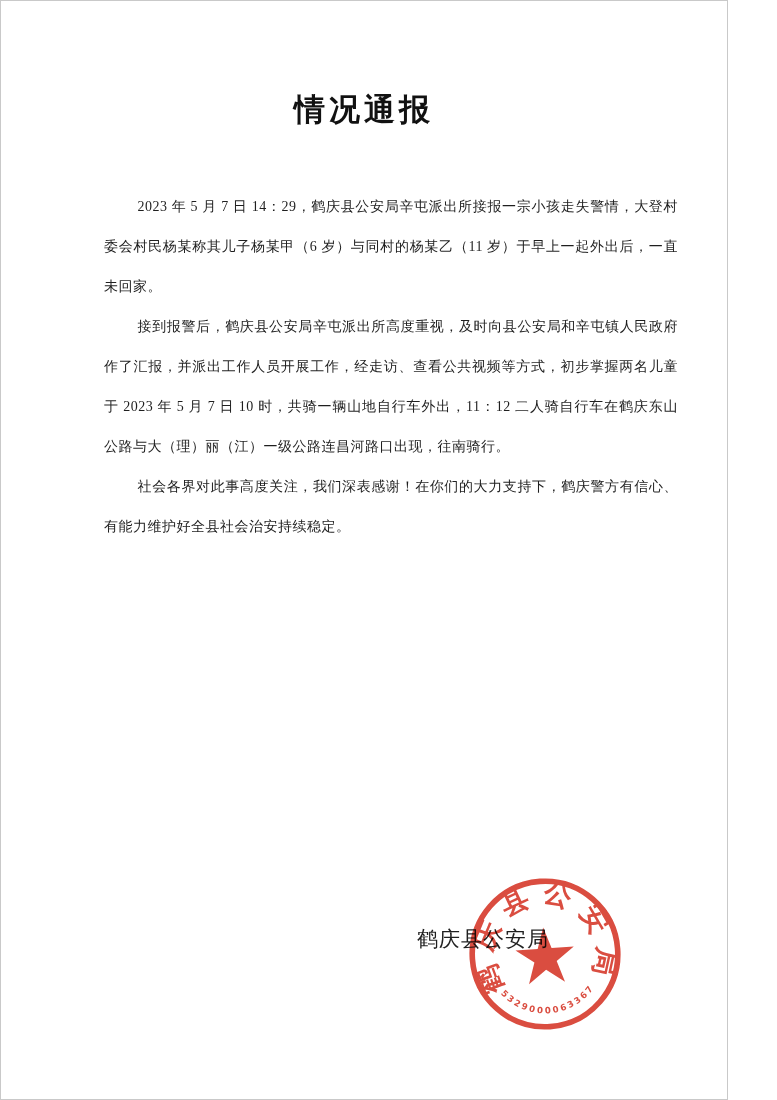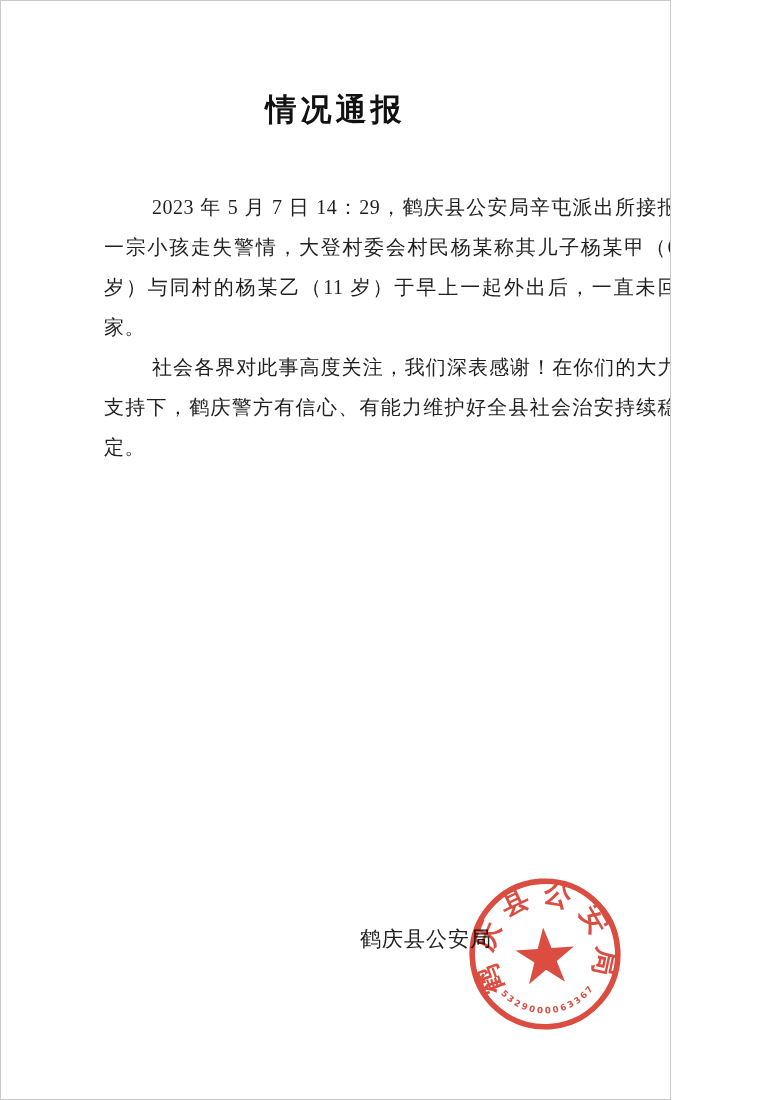--- a/index.html
+++ b/index.html
@@ -1,18 +1,18 @@
 <!DOCTYPE html>
 <html><head>
 <meta charset="utf-8">
 <style>
   html, body { margin: 0; padding: 0; background: #ffffff; }
   .page {
     position: relative;
-    width: 671px;
+    width: 728px;
     height: 1100px;
     background: #ffffff;
     border: 1px solid #c9c9c9;
     box-sizing: border-box;
     overflow: hidden;
     font-family: "Liberation Serif", "DejaVu Serif", serif;
     color: #1f1f1f;
   }
   .title {
     position: absolute;
@@ -27,21 +27,21 @@
     color: #111;
   }
   .content {
     position: absolute;
     left: 103px;
     top: 186px;
     width: 574px;
   }
   .content p {
     margin: 0;
-    font-size: 20px;
+    font-size: 14px;
     line-height: 40px;
     text-align: justify;
     text-indent: 2.4em;
     letter-spacing: 0.5px;
   }
   .sig-agency {
     position: absolute;
     top: 924px;
     right: 178px;
     font-size: 21px;
@@ -87,20 +87,21 @@
 </style>
 </head>
 <body>
 
 <div class="page">
 
   <h1 class="title">情况通报</h1>
 
   <div class="content">
     <p>2023 年 5 月 7 日 14：29，鹤庆县公安局辛屯派出所接报一宗小孩走失警情，大登村委会村民杨某称其儿子杨某甲（6 岁）与同村的杨某乙（11 岁）于早上一起外出后，一直未回家。</p>
+    <p>接到报警后，鹤庆县公安局辛屯派出所高度重视，及时向县公安局和辛屯镇人民政府作了汇报，并派出工作人员开展工作，经走访、查看公共视频等方式，初步掌握两名儿童于 2023 年 5 月 7 日 10 时，共骑一辆山地自行车外出，11：12 二人骑自行车在鹤庆东山公路与大（理）丽（江）一级公路连昌河路口出现，往南骑行。</p>
     <p>社会各界对此事高度关注，我们深表感谢！在你们的大力支持下，鹤庆警方有信心、有能力维护好全县社会治安持续稳定。</p>
   </div>
 
   <div class="sig-agency">鹤庆县公安局</div>
 
   <svg class="seal" viewBox="0 0 160 160" xmlns="http://www.w3.org/2000/svg" aria-hidden="true">
     <defs>
       <path id="arcTop" d="M 41.7 112.1 A 50 50 0 1 1 118.3 112.1" fill="none"></path>
       <path id="arcBottom" d="M 35.6 117.3 A 58 58 0 0 0 124.4 117.3" fill="none"></path>
     </defs>

